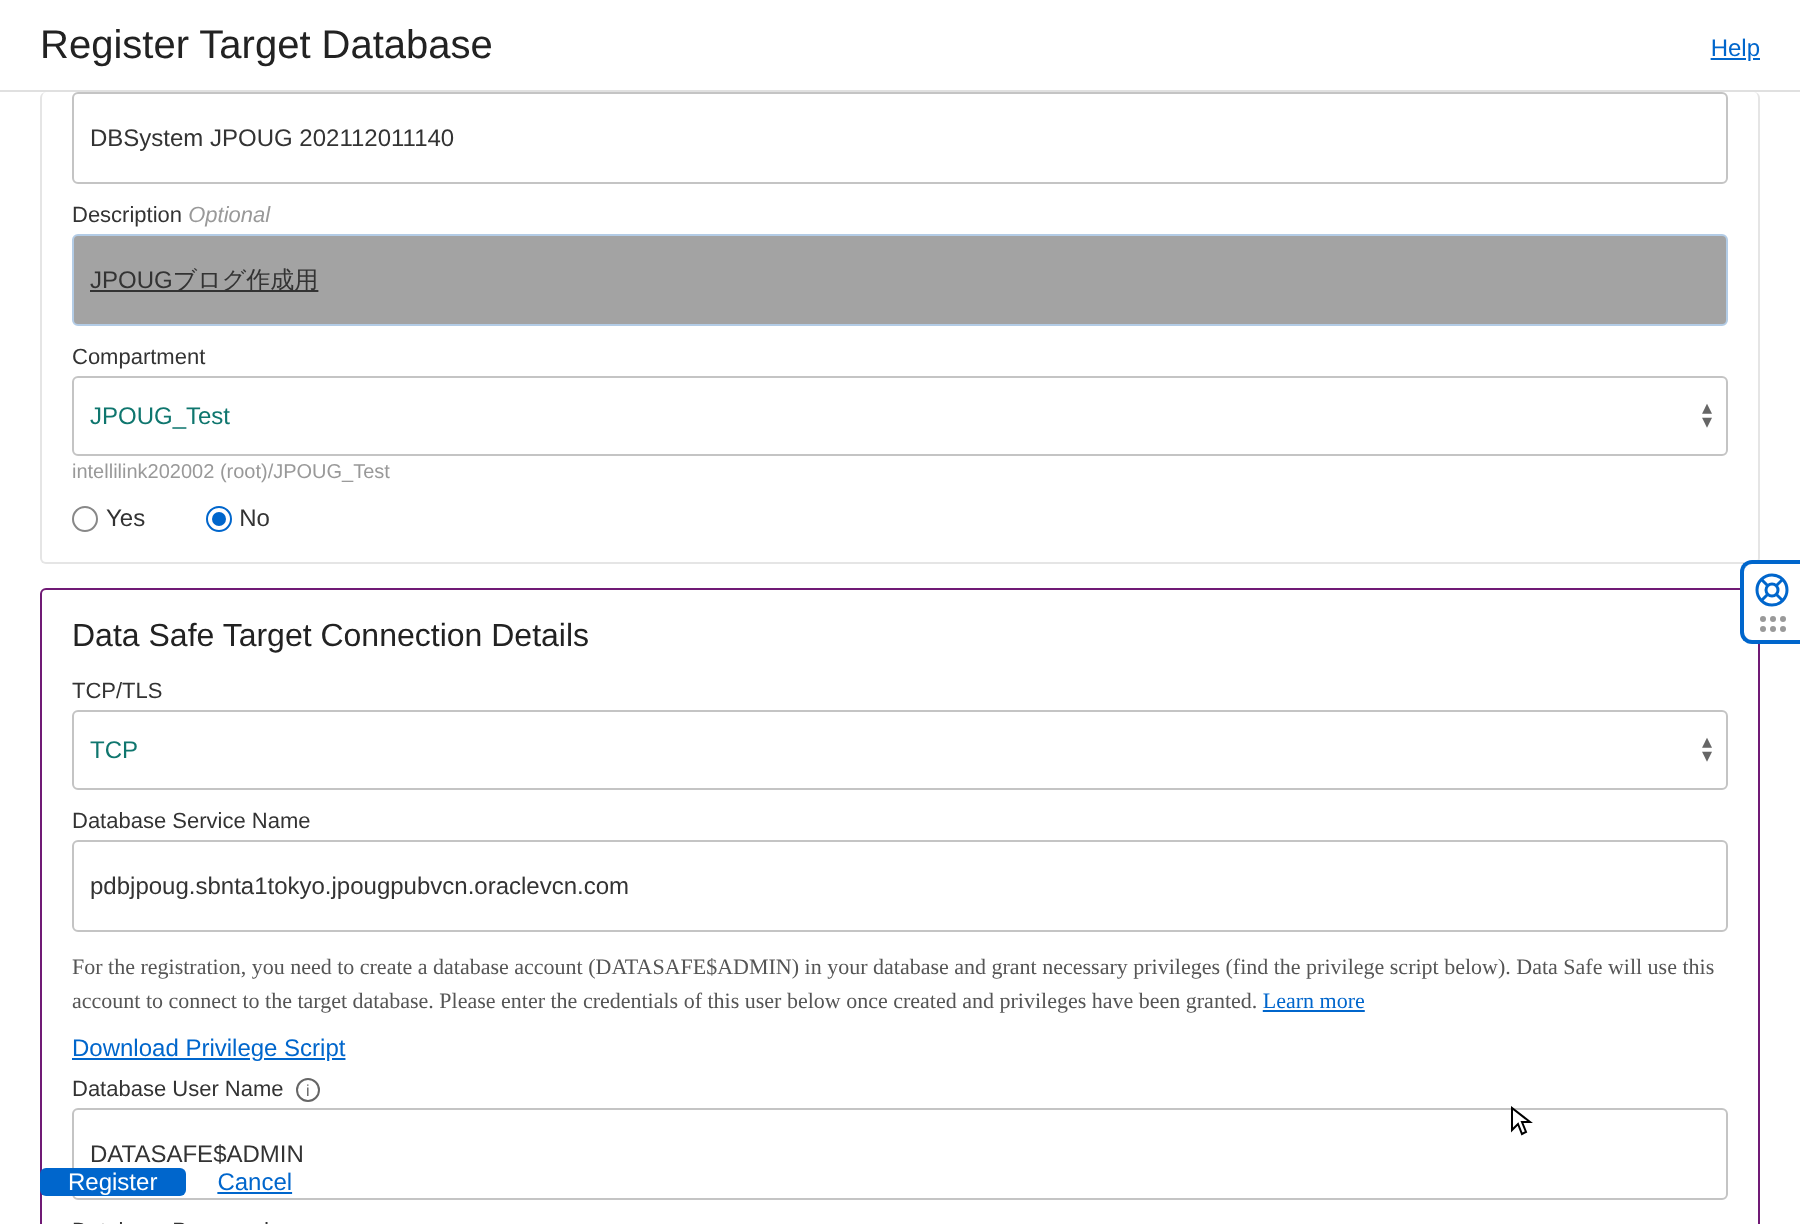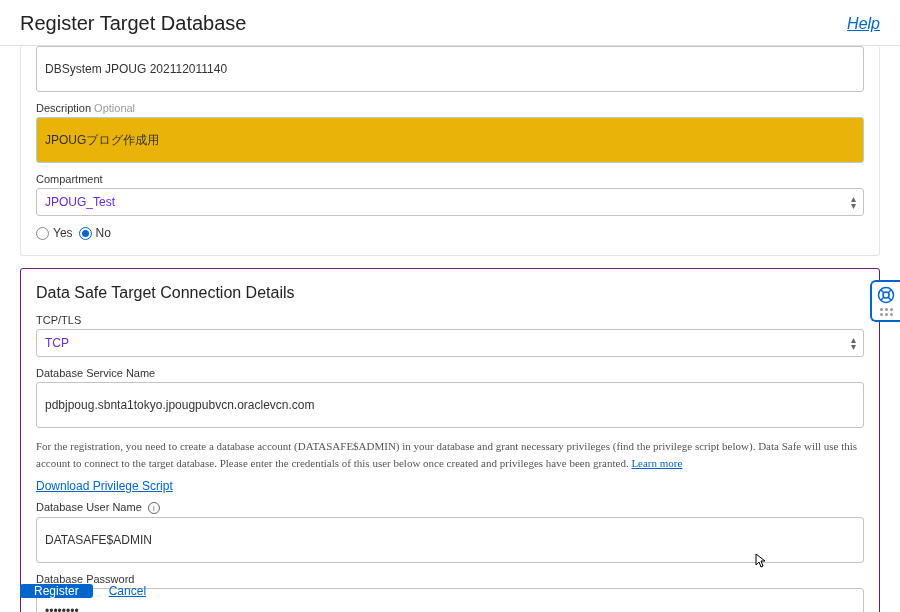--- a/index.html
+++ b/index.html
@@ -25,23 +25,22 @@
       border-bottom: 1px solid #e0e0e0;
     }
     .header h1 {
       font-size: 20px;
       font-weight: 400;
       color: #222;
     }
     .help-link {
       color: #0066cc;
       text-decoration: underline;
-      font-size: 16px;
-      cursor: pointer;
-      font-style: italic;
+      font-size: 12px;
+      cursor: pointer;
     }
     .panel {
       margin: 0 20px 12px 20px;
       padding: 0 15px 15px 15px;
     }
     .panel.bordered {
       border: 1px solid #e5e5e5;
       border-radius: 3px;
       border-top: none;
       padding-top: 0;
@@ -61,48 +60,50 @@
       margin-bottom: 10px;
     }
     .label {
       font-size: 11px;
       color: #333;
       display: block;
       margin-bottom: 3px;
     }
     .optional {
       color: #999;
+      font-style: italic;
     }
     .text-input {
       width: 100%;
       border: 1px solid #c4c4c4;
       border-radius: 3px;
       padding: 22px 8px;
       font-size: 12px;
       color: #333;
       background: #fff;
       height: 28px;
     }
     .text-input.highlighted {
-      background: #eab308;
+      background: #a3a3a3;
       border-color: #b3cce6;
+      text-decoration: underline;
     }
     .select-wrap {
       position: relative;
       width: 100%;
     }
     .select-input {
       width: 100%;
       border: 1px solid #c4c4c4;
       border-radius: 3px;
       padding: 5px 28px 5px 8px;
       font-size: 12px;
-      color: #6d28d9;
-      background: #fff;
-      height: 28px;
+      color: #0f766e;
+      background: #fff;
+      height: 40px;
       appearance: none;
       cursor: pointer;
     }
     .select-arrows {
       position: absolute;
       right: 8px;
       top: 50%;
       transform: translateY(-50%);
       font-size: 10px;
       color: #666;
@@ -110,21 +111,21 @@
       line-height: 0.7;
     }
     .breadcrumb-small {
       font-size: 10px;
       color: #999;
       margin-top: 3px;
     }
     .radio-row {
       display: flex;
       align-items: center;
-      gap: 6px;
+      gap: 30px;
       margin-top: 4px;
     }
     .radio-item {
       display: flex;
       align-items: center;
       gap: 4px;
       cursor: pointer;
     }
     .radio-circle {
       width: 13px;
@@ -264,20 +265,21 @@
 
   <div class="form-group">
     <label class="label">Compartment</label>
     <div class="select-wrap">
       <input type="text" class="select-input" readonly="" value="JPOUG_Test" style="">
       <div class="select-arrows">
         <div>▴</div>
           <div>▾</div>
       </div>
     </div>
+    <div class="breadcrumb-small">intellilink202002 (root)/JPOUG_Test</div>
   </div>
 
   <div class="form-group" style="margin-bottom:0">
     <div class="radio-row">
       <div class="radio-item">
         <span class="radio-circle"></span>
         <span>Yes</span>
       </div>
       <div class="radio-item">
         <span class="radio-circle selected">

